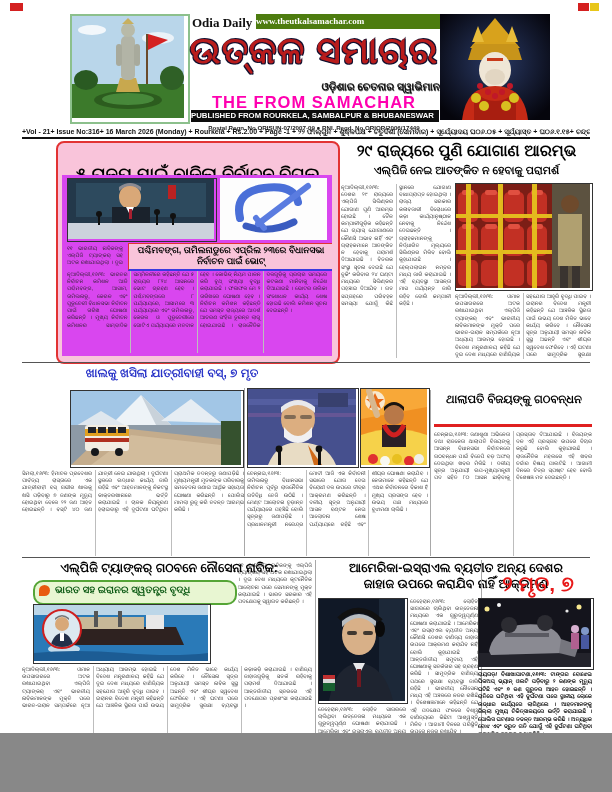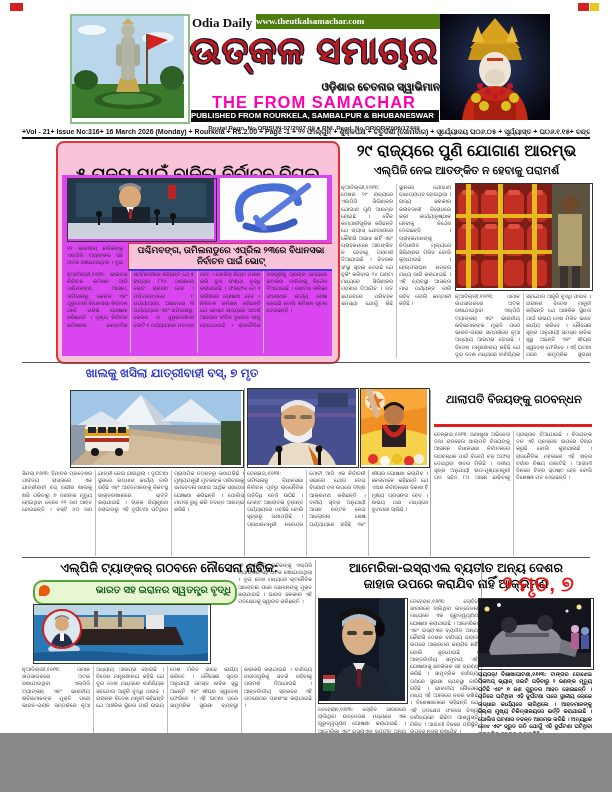--- a/index.html
+++ b/index.html
@@ -266,21 +266,21 @@
     <div>ଥାଲାପତି ବିଜୟଙ୍କୁ ଗଠବନ୍ଧନ</div>
   </div>
   <div class="abs" style="left:434px;top:424px;width:158px;height:3px;background:#e02020;"></div>
   <div class="abs body-text" style="left:434px;top:431px;width:158px;height:125px;column-count:2;">ଚେନ୍ନାଇ,୧୬/୩: ଜଣାଶୁଣା ଅଭିନେତା ତଥା ରାଜନେତା ଥାଲାପତି ବିଜୟଙ୍କୁ ଆସନ୍ନ ବିଧାନସଭା ନିର୍ବାଚନରେ ଗଠବନ୍ଧନ ପାଇଁ ବିଜେପି ବଡ଼ ଅଫର୍ ଦେଇଥିବା ଖବର ମିଳିଛି । ଦଳୀୟ ସୂତ୍ର ଅନୁଯାୟୀ ଉପ-ମୁଖ୍ୟମନ୍ତ୍ରୀ ପଦ ସହିତ ୮୦ ଆସନ ଛାଡ଼ିବାକୁ ପ୍ରସ୍ତାବ ଦିଆଯାଇଛି । ବିଜୟଙ୍କ ଦଳ ଏହି ପ୍ରସ୍ତାବ ଉପରେ ବିଚାର କରୁଛି ବୋଲି କୁହାଯାଉଛି । ରାଜନୈତିକ ମହଲରେ ଏହି ଖବର ଚର୍ଚ୍ଚାର ବିଷୟ ପାଲଟିଛି । ଆଗାମୀ ଦିନରେ ଚିତ୍ର ସ୍ପଷ୍ଟ ହେବ ବୋଲି ବିଶେଷଜ୍ଞ ମତ ଦେଇଛନ୍ତି ।</div>
 
   <div class="abs" style="left:22px;top:557px;width:568px;height:1px;background:#555;"></div>
 
   <div class="abs center hl" style="left:26px;top:561px;width:286px;font-size:12.5px;">ଏଲ୍‌ପିଜି ଟ୍ୟାଙ୍କର୍ ଗଠବନେ ନୌସେନା ନାବିକ:</div>
   <div class="abs" style="left:33px;top:580px;width:200px;height:21px;background:#e8f6d2;border:2px solid #55a536;border-radius:10px;">
     <span class="abs" style="left:4px;top:3px;width:11px;height:11px;background:#e85a10;border-radius:50% 50% 50% 0;"></span>
-    <span class="abs hl" style="left:20px;top:2px;width:176px;text-align:right;font-size:10px;color:#0c5a14;">ଭାରତ ସହ ଇରାନର ସ୍ୱତନ୍ତ୍ର ବୃଦ୍ଧି</span>
+    <span class="abs hl" style="left:20px;top:2px;width:176px;text-align:left;font-size:10px;color:#0c5a14;">ଭାରତ ସହ ଇରାନର ସ୍ୱତନ୍ତ୍ର ବୃଦ୍ଧି</span>
   </div>
   <div class="abs photo" style="left:33px;top:604px;width:176px;height:58px;border:1px solid #333;">
     <svg width="174" height="56" viewBox="0 0 174 56">
       <rect width="174" height="56" fill="#2a7ab8"></rect>
       <rect width="174" height="10" fill="#bcd6e8"></rect>
       <path d="M18,40 L150,40 L142,22 L30,22 Z" fill="#2e2220"></path>
       <rect x="40" y="12" width="70" height="12" fill="#c8b898"></rect>
       <rect x="112" y="10" width="18" height="14" fill="#e8e8e8"></rect>
       <rect x="60" y="6" width="4" height="16" fill="#555"></rect>
         <rect x="84" y="6" width="4" height="16" fill="#555"></rect>

